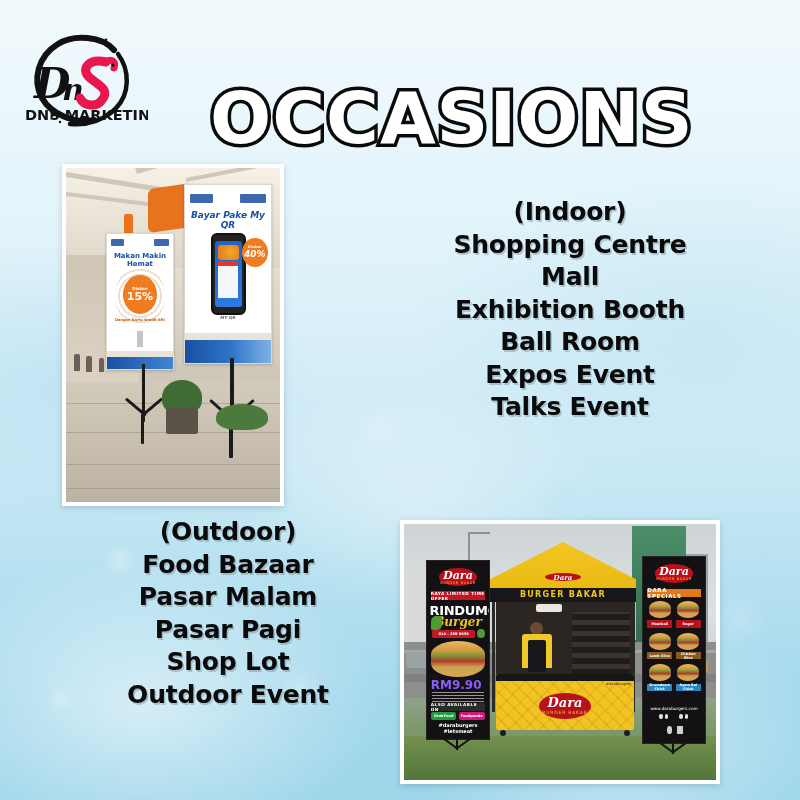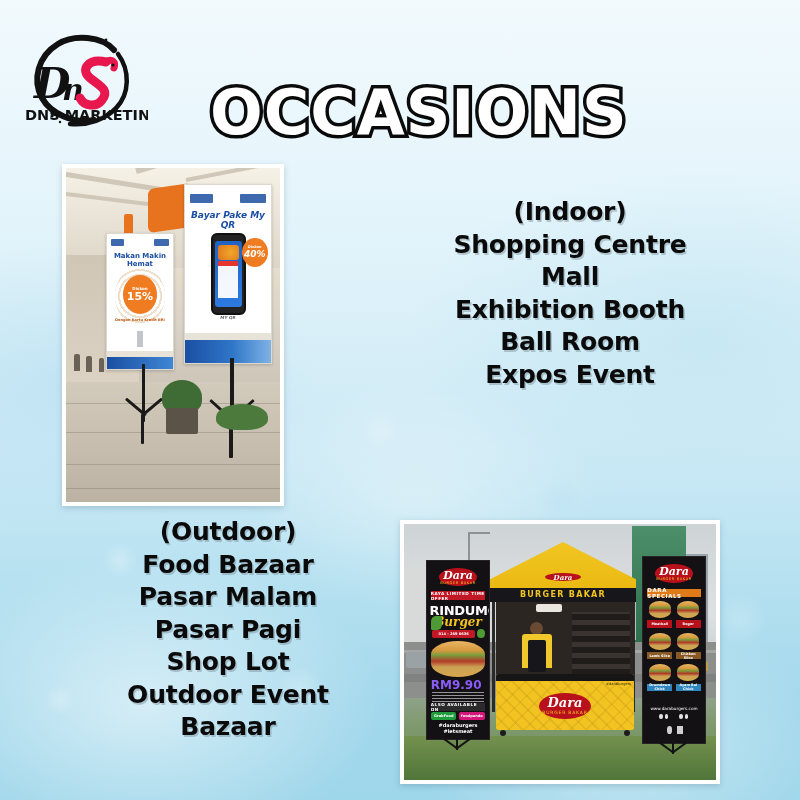--- a/index.html
+++ b/index.html
@@ -34,21 +34,21 @@
 
   
   .logo{position:absolute;left:18px;top:28px;width:130px;height:112px;}
   .logo svg{display:block;width:130px;height:112px;}
 
   
   .title{
     position:absolute;left:210px;top:82px;width:420px;
     text-align:left;
     font-family:"DejaVu Sans","Liberation Sans",sans-serif;
-    font-size:62px;line-height:1;font-weight:bold;
+    font-size:72px;line-height:1;font-weight:bold;
     letter-spacing:1px;
     color:#ffffff;
     -webkit-text-stroke:7px #0b0b0b;
     paint-order:stroke fill;
     text-shadow:0 3px 0 rgba(0,0,0,.25);
   }
 
   
   .list{
     position:absolute;text-align:center;
@@ -217,30 +217,30 @@
 
   <div class="title">OCCASIONS</div>
 
   <div class="list" id="indoor-list">
     <div>(Indoor)</div>
     <div>Shopping Centre</div>
     <div>Mall</div>
     <div>Exhibition Booth</div>
     <div>Ball Room</div>
     <div>Expos Event</div>
+    <div>Talks Event</div>
   </div>
 
   <div class="list" id="outdoor-list">
     <div>(Outdoor)</div>
     <div>Food Bazaar</div>
     <div>Pasar Malam</div>
     <div>Pasar Pagi</div>
     <div>Shop Lot</div>
     <div>Outdoor Event</div>
-    <div>Bazaar</div>
   </div>
 
   <div class="photo" id="photo-indoor">
     <div class="inner">
       <div class="mall">
         <div class="mall-ceiling"></div>
         <div class="ceil-beam" style="left:0;top:4px;width:120px;height:5px;transform:rotate(9deg);"></div>
         <div class="ceil-beam" style="left:0;top:24px;width:150px;height:4px;transform:rotate(7deg);"></div>
         <div class="ceil-beam" style="left:70px;top:0;width:150px;height:6px;transform:rotate(-16deg);"></div>
         <div class="ceil-beam" style="left:120px;top:10px;width:110px;height:4px;transform:rotate(-11deg);"></div>

